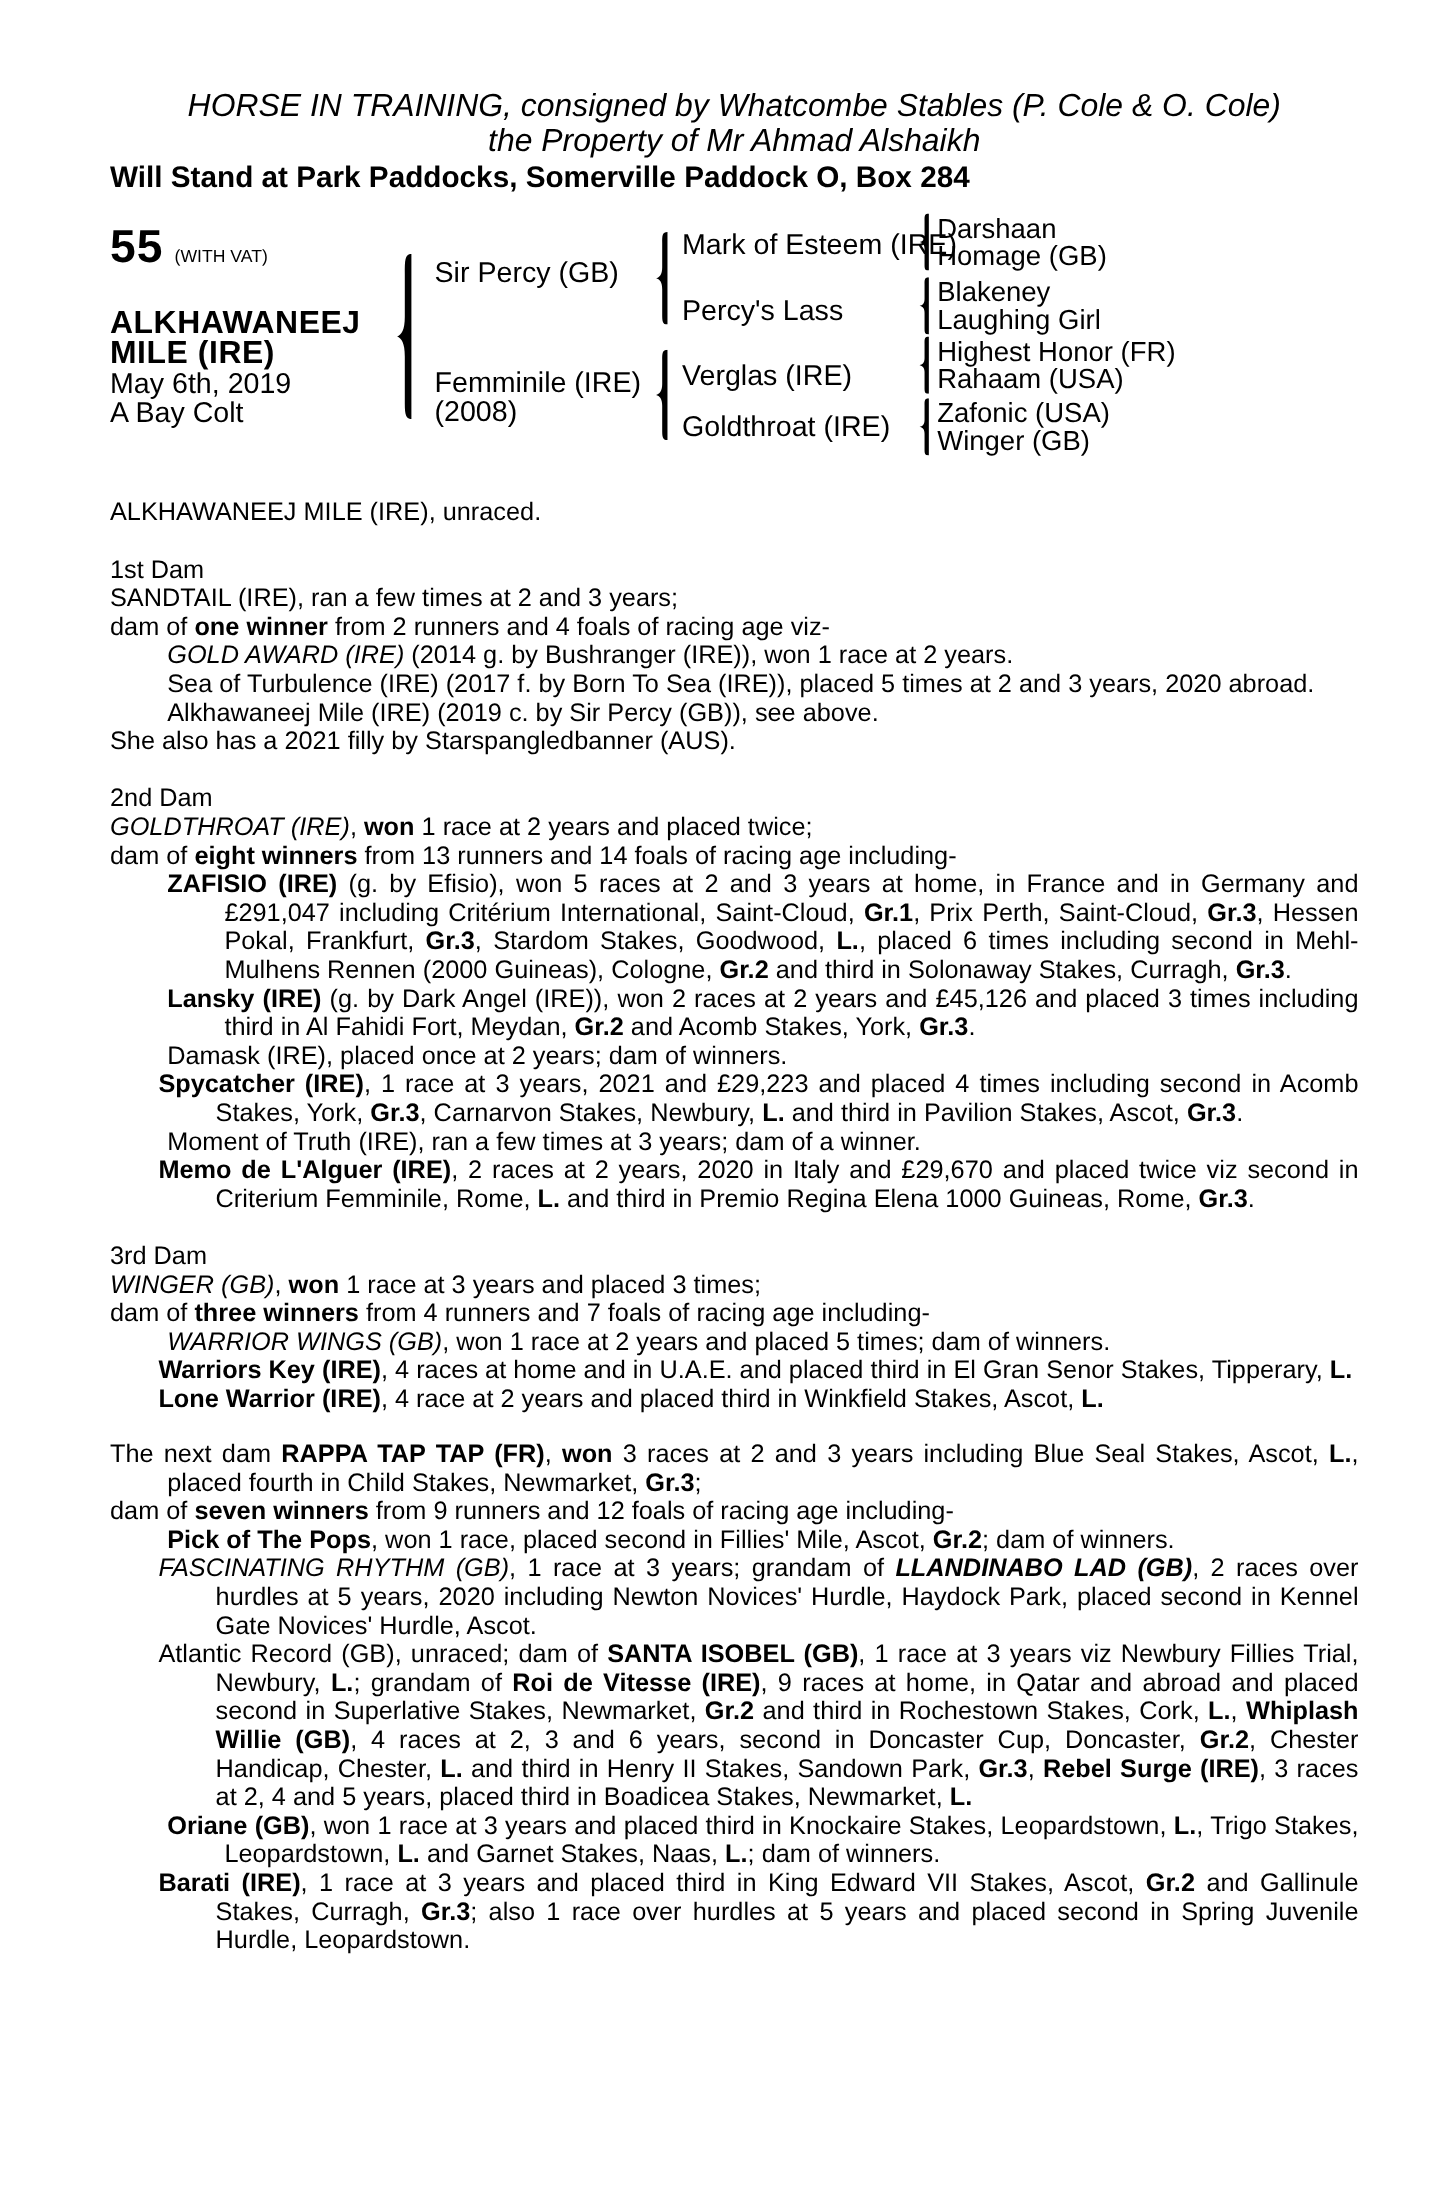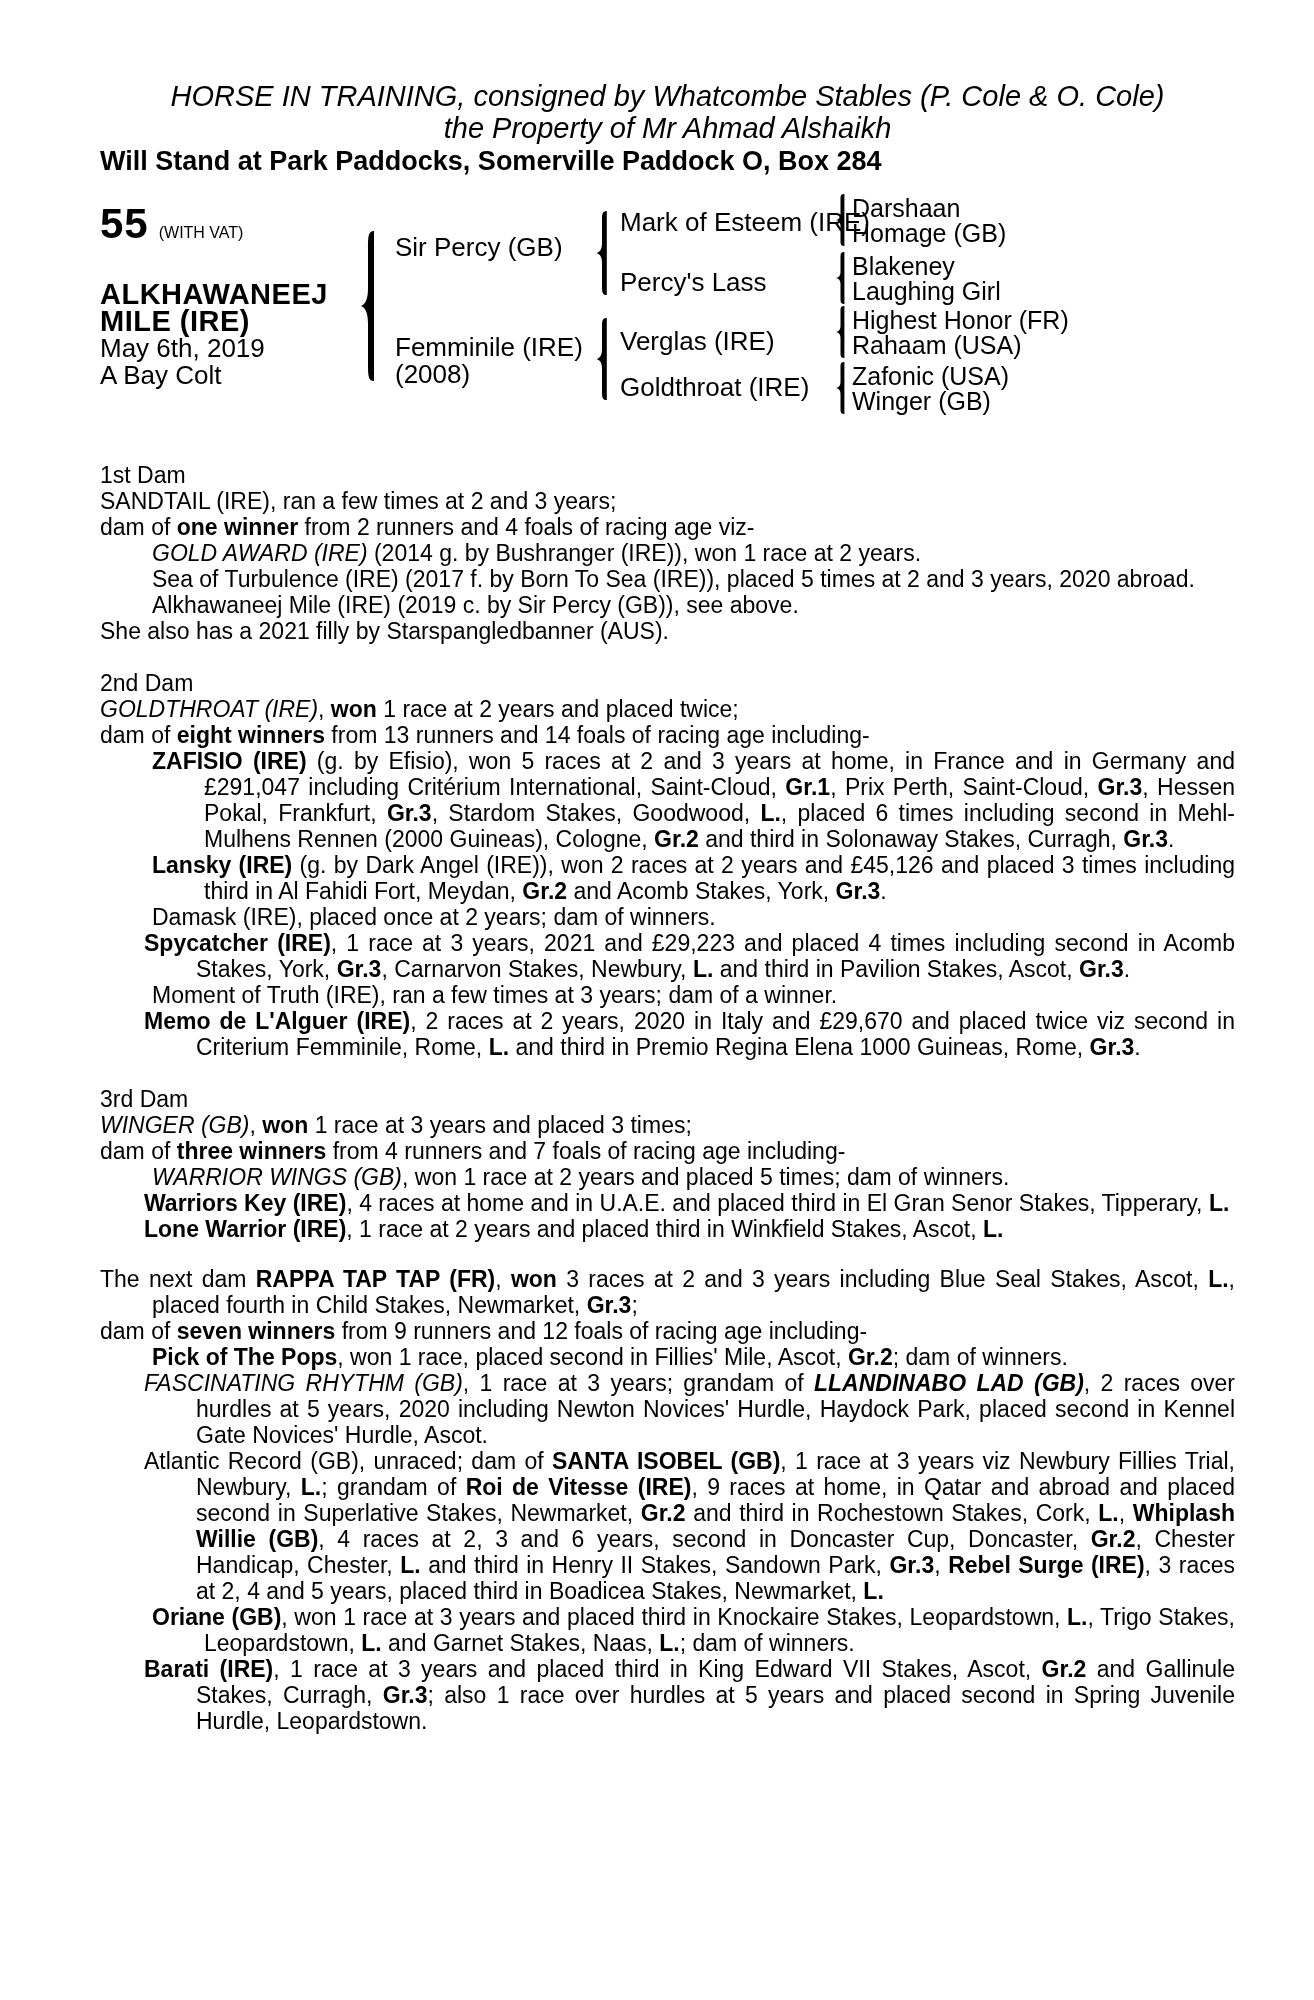--- a/index.html
+++ b/index.html
@@ -114,20 +114,21 @@
       <use href="#bracepath"></use>
     </svg>
   <div class="ped-name gen3-name" style="left:752px; top:178px">
     <div>Zafonic (USA)</div>
     <div>Winger (GB)</div>
   </div>
 
 </div>
 
 <div class="body-text">
+    <div class="para p0"><span>ALKHAWANEEJ MILE (IRE), unraced.</span></div>
     <div class="para p0 h"><span>1st Dam</span></div>
     <div class="para p0"><span>SANDTAIL (IRE), ran a few times at 2 and 3 years;</span></div>
     <div class="para p0"><span>dam of </span><span class="b">one winner</span><span> from 2 runners and 4 foals of racing age viz-</span></div>
     <div class="para p1"><span class="i">GOLD AWARD (IRE)</span><span> (2014 g. by Bushranger (IRE)), won 1 race at 2 years.</span></div>
     <div class="para p1"><span>Sea of Turbulence (IRE) (2017 f. by Born To Sea (IRE)), placed 5 times at 2 and 3 years, 2020 abroad.</span></div>
     <div class="para p1"><span>Alkhawaneej Mile (IRE) (2019 c. by Sir Percy (GB)), see above.</span></div>
     <div class="para p0"><span>She also has a 2021 filly by Starspangledbanner (AUS).</span></div>
     <div class="para p0 h"><span>2nd Dam</span></div>
     <div class="para p0"><span class="i">GOLDTHROAT (IRE)</span><span>, </span><span class="b">won</span><span> 1 race at 2 years and placed twice;</span></div>
     <div class="para p0"><span>dam of </span><span class="b">eight winners</span><span> from 13 runners and 14 foals of racing age including-</span></div>
@@ -135,21 +136,21 @@
     <div class="para p1"><span class="b">Lansky (IRE)</span><span> (g. by Dark Angel (IRE)), won 2 races at 2 years and £45,126 and placed 3 times including third in Al Fahidi Fort, Meydan, </span><span class="b">Gr.2</span><span> and Acomb Stakes, York, </span><span class="b">Gr.3</span><span>.</span></div>
     <div class="para p1"><span>Damask (IRE), placed once at 2 years; dam of winners.</span></div>
     <div class="para p2"><span class="b">Spycatcher (IRE)</span><span>, 1 race at 3 years, 2021 and £29,223 and placed 4 times including second in Acomb Stakes, York, </span><span class="b">Gr.3</span><span>, Carnarvon Stakes, Newbury, </span><span class="b">L.</span><span> and third in Pavilion Stakes, Ascot, </span><span class="b">Gr.3</span><span>.</span></div>
     <div class="para p1"><span>Moment of Truth (IRE), ran a few times at 3 years; dam of a winner.</span></div>
     <div class="para p2"><span class="b">Memo de L'Alguer (IRE)</span><span>, 2 races at 2 years, 2020 in Italy and £29,670 and placed twice viz second in Criterium Femminile, Rome, </span><span class="b">L.</span><span> and third in Premio Regina Elena 1000 Guineas, Rome, </span><span class="b">Gr.3</span><span>.</span></div>
     <div class="para p0 h"><span>3rd Dam</span></div>
     <div class="para p0"><span class="i">WINGER (GB)</span><span>, </span><span class="b">won</span><span> 1 race at 3 years and placed 3 times;</span></div>
     <div class="para p0"><span>dam of </span><span class="b">three winners</span><span> from 4 runners and 7 foals of racing age including-</span></div>
     <div class="para p1"><span class="i">WARRIOR WINGS (GB)</span><span>, won 1 race at 2 years and placed 5 times; dam of winners.</span></div>
     <div class="para p2"><span class="b">Warriors Key (IRE)</span><span>, 4 races at home and in U.A.E. and placed third in El Gran Senor Stakes, Tipperary, </span><span class="b">L.</span></div>
-    <div class="para p2"><span class="b">Lone Warrior (IRE)</span><span>, 1 race at 2 years and placed third in Winkfield Stakes, Ascot, </span><span class="b">L.</span></div>
+    <div class="para p2"><span class="b">Lone Warrior (IRE)</span><span>, 4 race at 2 years and placed third in Winkfield Stakes, Ascot, </span><span class="b">L.</span></div>
     <div class="para p0 gap"><span>The next dam </span><span class="b">RAPPA TAP TAP (FR)</span><span>, </span><span class="b">won</span><span> 3 races at 2 and 3 years including Blue Seal Stakes, Ascot, </span><span class="b">L.</span><span>, placed fourth in Child Stakes, Newmarket, </span><span class="b">Gr.3</span><span>;</span></div>
     <div class="para p0"><span>dam of </span><span class="b">seven winners</span><span> from 9 runners and 12 foals of racing age including-</span></div>
     <div class="para p1"><span class="b">Pick of The Pops</span><span>, won 1 race, placed second in Fillies' Mile, Ascot, </span><span class="b">Gr.2</span><span>; dam of winners.</span></div>
     <div class="para p2"><span class="i">FASCINATING RHYTHM (GB)</span><span>, 1 race at 3 years; grandam of </span><span class="bi">LLANDINABO LAD (GB)</span><span>, 2 races over hurdles at 5 years, 2020 including Newton Novices' Hurdle, Haydock Park, placed second in Kennel Gate Novices' Hurdle, Ascot.</span></div>
     <div class="para p2"><span>Atlantic Record (GB), unraced; dam of </span><span class="b">SANTA ISOBEL (GB)</span><span>, 1 race at 3 years viz Newbury Fillies Trial, Newbury, </span><span class="b">L.</span><span>; grandam of </span><span class="b">Roi de Vitesse (IRE)</span><span>, 9 races at home, in Qatar and abroad and placed second in Superlative Stakes, Newmarket, </span><span class="b">Gr.2</span><span> and third in Rochestown Stakes, Cork, </span><span class="b">L.</span><span>, </span><span class="b">Whiplash Willie (GB)</span><span>, 4 races at 2, 3 and 6 years, second in Doncaster Cup, Doncaster, </span><span class="b">Gr.2</span><span>, Chester Handicap, Chester, </span><span class="b">L.</span><span> and third in Henry II Stakes, Sandown Park, </span><span class="b">Gr.3</span><span>, </span><span class="b">Rebel Surge (IRE)</span><span>, 3 races at 2, 4 and 5 years, placed third in Boadicea Stakes, Newmarket, </span><span class="b">L.</span></div>
     <div class="para p1"><span class="b">Oriane (GB)</span><span>, won 1 race at 3 years and placed third in Knockaire Stakes, Leopardstown, </span><span class="b">L.</span><span>, Trigo Stakes, Leopardstown, </span><span class="b">L.</span><span> and Garnet Stakes, Naas, </span><span class="b">L.</span><span>; dam of winners.</span></div>
     <div class="para p2"><span class="b">Barati (IRE)</span><span>, 1 race at 3 years and placed third in King Edward VII Stakes, Ascot, </span><span class="b">Gr.2</span><span> and Gallinule Stakes, Curragh, </span><span class="b">Gr.3</span><span>; also 1 race over hurdles at 5 years and placed second in Spring Juvenile Hurdle, Leopardstown.</span></div>
   </div>
 
 </body></html>

